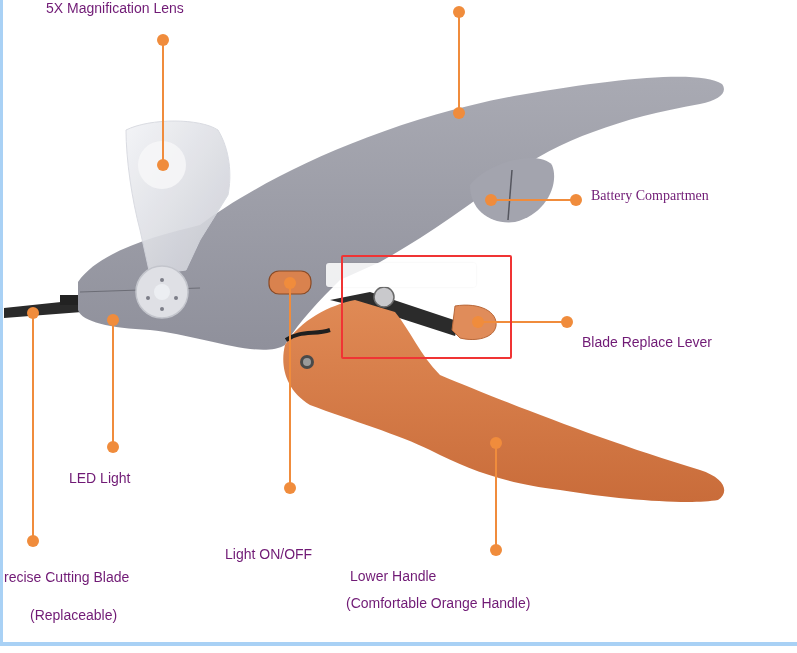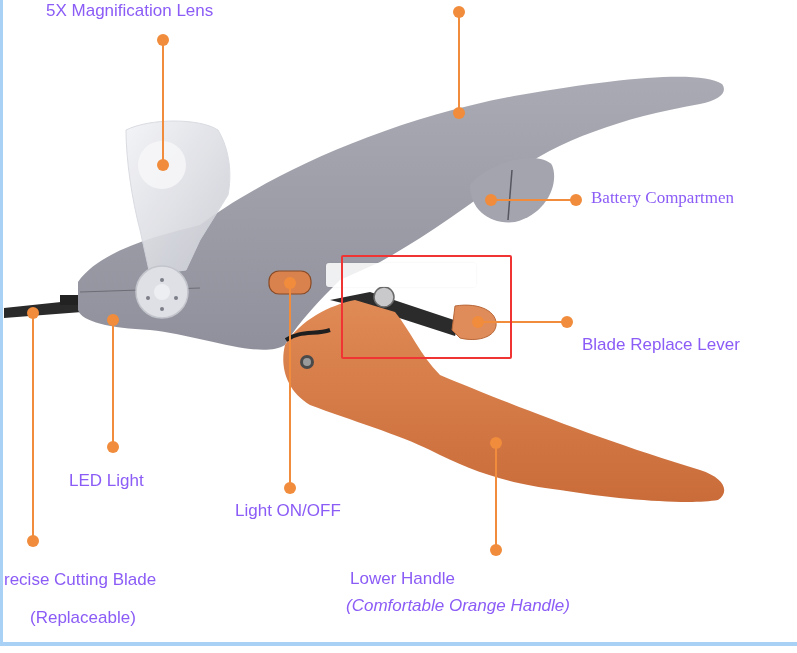--- a/index.html
+++ b/index.html
@@ -1,20 +1,20 @@
 <!DOCTYPE html>
 <html><head>
 <meta charset="utf-8">
 <style>
   html, body { margin: 0; padding: 0; }
   body { width: 797px; height: 653px; background: #ffffff; position: relative; overflow: hidden; font-family: "Liberation Sans", "DejaVu Sans", sans-serif; }
   .frame-left { position: absolute; left: 0; top: 0; width: 3px; height: 645px; background: #a9d1f5; }
   .frame-bottom { position: absolute; left: 0; top: 642px; width: 797px; height: 4px; background: #a9d1f5; }
   svg.art { position: absolute; left: 0; top: 0; }
-  .label { position: absolute; color: #8b5cf6; font-size: 17px; white-space: nowrap; line-height: 1.25; }
+  .label { position: absolute; color: #701a75; font-size: 14px; white-space: nowrap; line-height: 1.25; }
   .label.center { text-align: left; }
   .highlight-box { position: absolute; left: 341px; top: 255px; width: 171px; height: 104px; border: 2px solid #f03434; border-radius: 2px; box-sizing: border-box; }
   .glare-bar { position: absolute; left: 326px; top: 263px; width: 150px; height: 24px; background: rgba(255,255,255,0.85); border-radius: 3px; box-shadow: 0 0 2px rgba(0,0,0,0.08); }
 </style>
 </head>
 <body>
 
 <div class="frame-left"></div>
 <div class="frame-bottom"></div>
 
@@ -137,17 +137,17 @@
   </g>
 </svg>
 
 <div class="glare-bar"></div>
 <div class="highlight-box"></div>
 
 <div class="label" style="left:46px; top:0px;">5X Magnification Lens</div>
 <div class="label" style="left:591px; top:187px;font-family:Liberation Serif, serif;">Battery Compartmen</div>
 <div class="label" style="left:582px; top:308px;margin-top:26px;">Blade Replace Lever</div>
 <div class="label" style="left:69px; top:470px;">LED Light</div>
-<div class="label" style="left:225px; top:500px;margin-left:10px;">Light ON/OFF</div>
+<div class="label" style="left:225px; top:546px;">Light ON/OFF</div>
 <div class="label" style="left:4px; top:569px;text-align:center;">recise Cutting Blade</div>
 <div class="label" style="left:30px; top:607px;">(Replaceable)</div>
 <div class="label center" style="left:350px; top:568px; width:305px;">Lower Handle</div>
-<div class="label center" style="left:346px; top:595px; width:313px;font-style:italic;">(Comfortable Orange Handle)</div>
+<div class="label center" style="left:346px; top:595px; width:313px;">(Comfortable Orange Handle)</div>
 
 </body></html>

